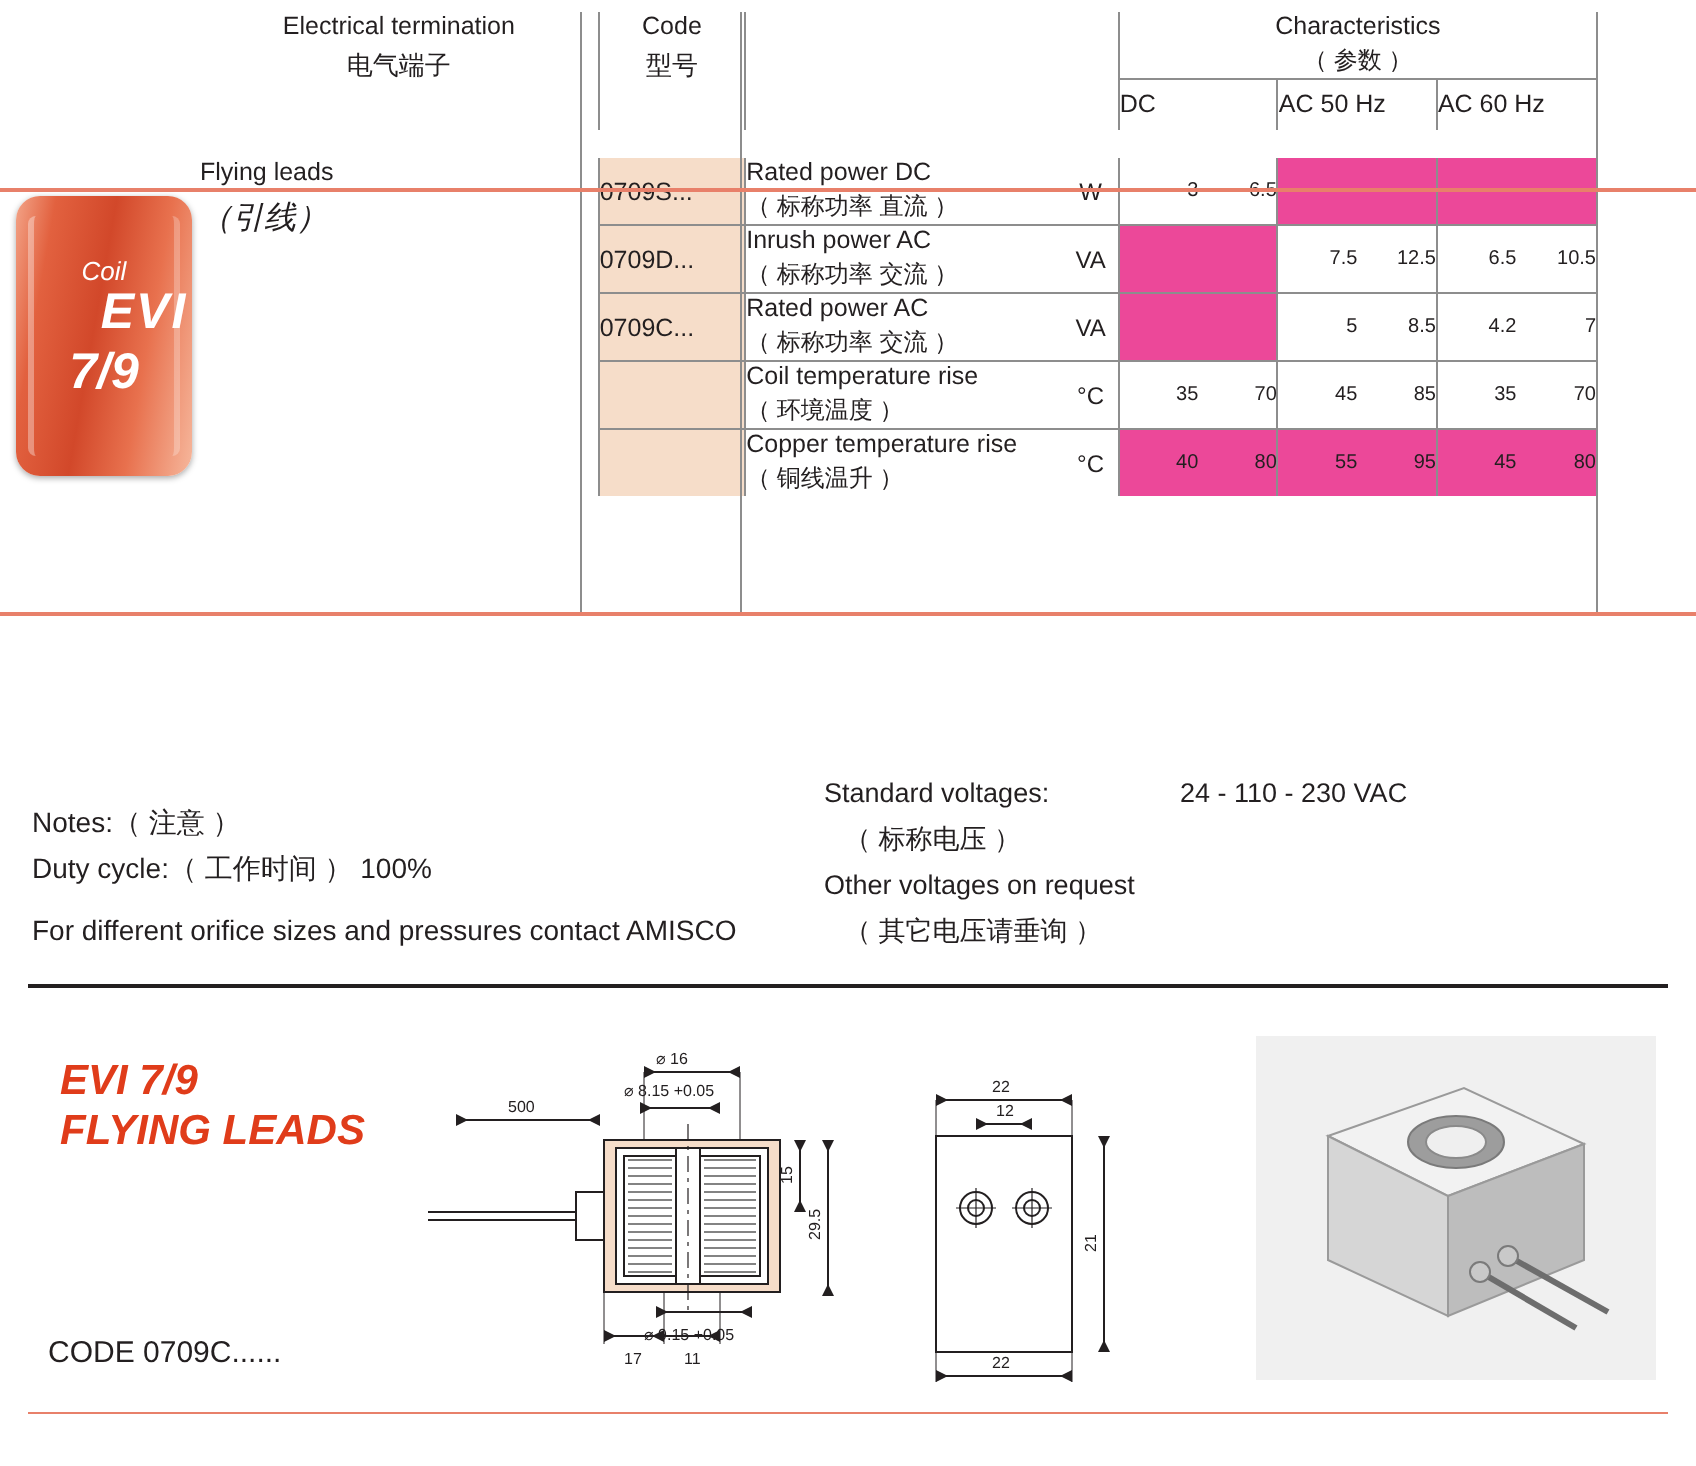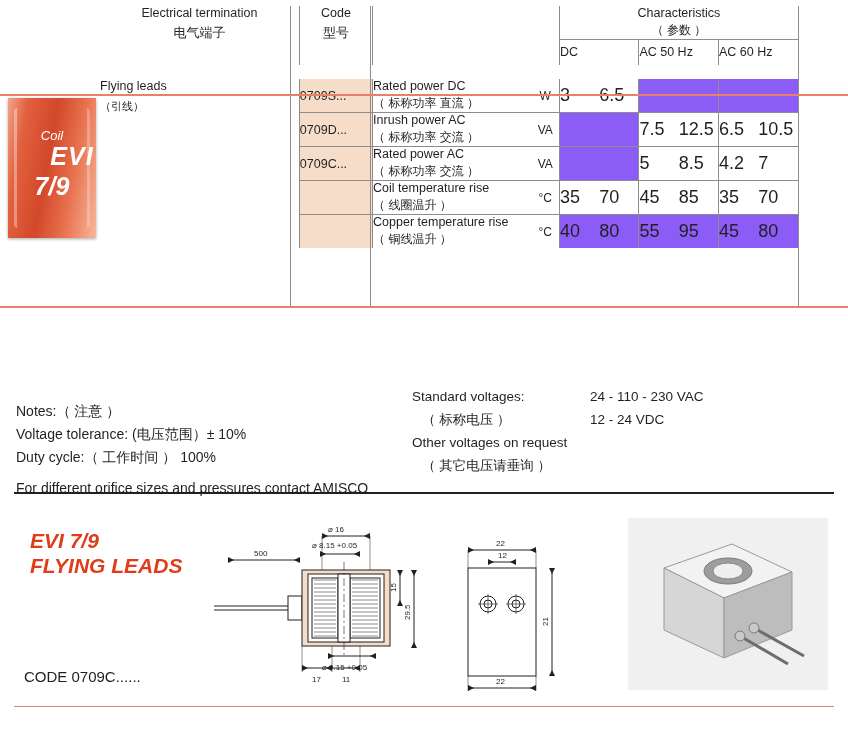--- a/index.html
+++ b/index.html
@@ -33,50 +33,50 @@
   .sub-hdr td{
     font-size:12.5px;
     padding:5px 0 6px 0;
   }
 
   .row-label{
     font-size:12.5px;padding:4px 6px 4px 8px;white-space:nowrap;
   }
   .row-label .cn{display:block;font-size:12px;margin-top:2px;}
   .unit{font-size:12px;text-align:center;width:26px;}
-  .val{font-size:18px;text-align:left;width:36px;}
-
-  .shade{background:#8b5cf6;margin-left:28px;}
+  .val{font-size:10px;text-align:right;width:36px;}
+
+  .shade{background:#ec4899;margin-left:28px;}
   .code-col{
     background:#f6ddc9;
     font-size:12.5px;
     padding-left:10px;
     width:66px;
     white-space:nowrap;
   }
   .term-col{
     font-size:12.5px;
     padding-left:12px;
     vertical-align:top;
     width:190px;
   }
-  .term-col .cn{display:block;font-size:11px;margin-top:6px;}
+  .term-col .cn{display:block;font-size:16px;margin-top:6px;font-style:italic;}
 
   .topline{position:absolute;left:0;top:94px;width:848px;height:2px;background:#e8806a;}
   .midline{position:absolute;left:0;top:306px;width:848px;height:2px;background:#e8806a;}
   .rule3{position:absolute;left:14px;top:492px;width:820px;height:2px;background:#231f20;}
   .rule4{position:absolute;left:14px;top:706px;width:820px;height:1px;background:#e8806a;}
 
   
   .vsep{position:absolute;width:1px;background:#8d8d8d;}
 
   
   .badge{
     position:absolute;left:8px;top:98px;width:88px;height:140px;
-    border-radius:0;
+    border-radius:12px;
     background:linear-gradient(100deg,#f3a488 0%,#e2613f 18%,#d2482a 45%,#e8714e 70%,#f6b79c 100%);
     box-shadow:0 1px 3px rgba(0,0,0,.35);
     color:#ffffff;
   }
   .badge .inner{
     position:absolute;left:6px;top:10px;right:6px;bottom:10px;
     border-left:3px solid rgba(255,255,255,.35);
     border-right:3px solid rgba(255,255,255,.25);
     border-radius:4px;
   }
@@ -197,21 +197,21 @@
         <td class="val vline hline">5</td>
         <td class="val hline">8.5</td>
         <td class="val vline hline">4.2</td>
         <td class="val hline">7</td>
       </tr>
 
       <tr>
         <td class="code-col vline hline"></td>
         <td class="row-label vline hline">
           <span>Coil temperature rise</span>
-          <span class="cn">（ 线圈温升 ）</span>
+          <span class="cn">（ 环境温度 ）</span>
         </td>
         <td class="unit hline">°C</td>
         <td class="val vline hline">35</td>
         <td class="val hline">70</td>
         <td class="val vline hline">45</td>
         <td class="val hline">85</td>
         <td class="val vline hline">35</td>
         <td class="val hline">70</td>
       </tr>
 
@@ -242,36 +242,34 @@
 
   <div class="badge">
     <div class="inner"></div>
     <div class="t1">Coil</div>
     <div class="t2">EVI</div>
     <div class="t3">7/9</div>
   </div>
 
   <div class="notes">
     <div class="line">Notes:（ 注意 ）</div>
-    <div class="line">Voltage tolerance: (电压范围）± 10%</div>
     <div class="line">Duty cycle:（ 工作时间 ）        100%</div>
     <div class="gap"></div>
     <div class="line">For different orifice sizes and pressures contact AMISCO</div>
   </div>
 
   <div class="volt">
     <div>Standard voltages:</div>
     <div class="cn">（ 标称电压 ）</div>
     <div>Other voltages on request</div>
     <div class="cn">（ 其它电压请垂询 ）</div>
   </div>
 
   <div class="volt-vals">
     <div>24 - 110 - 230 VAC</div>
-    <div>12 - 24 VDC</div>
   </div>
 
   <div class="rule3"></div>
 
   <div class="btitle">
     <div>EVI 7/9</div>
     <div>FLYING LEADS</div>
   </div>
 
   <div class="bcode">CODE 0709C......</div>

